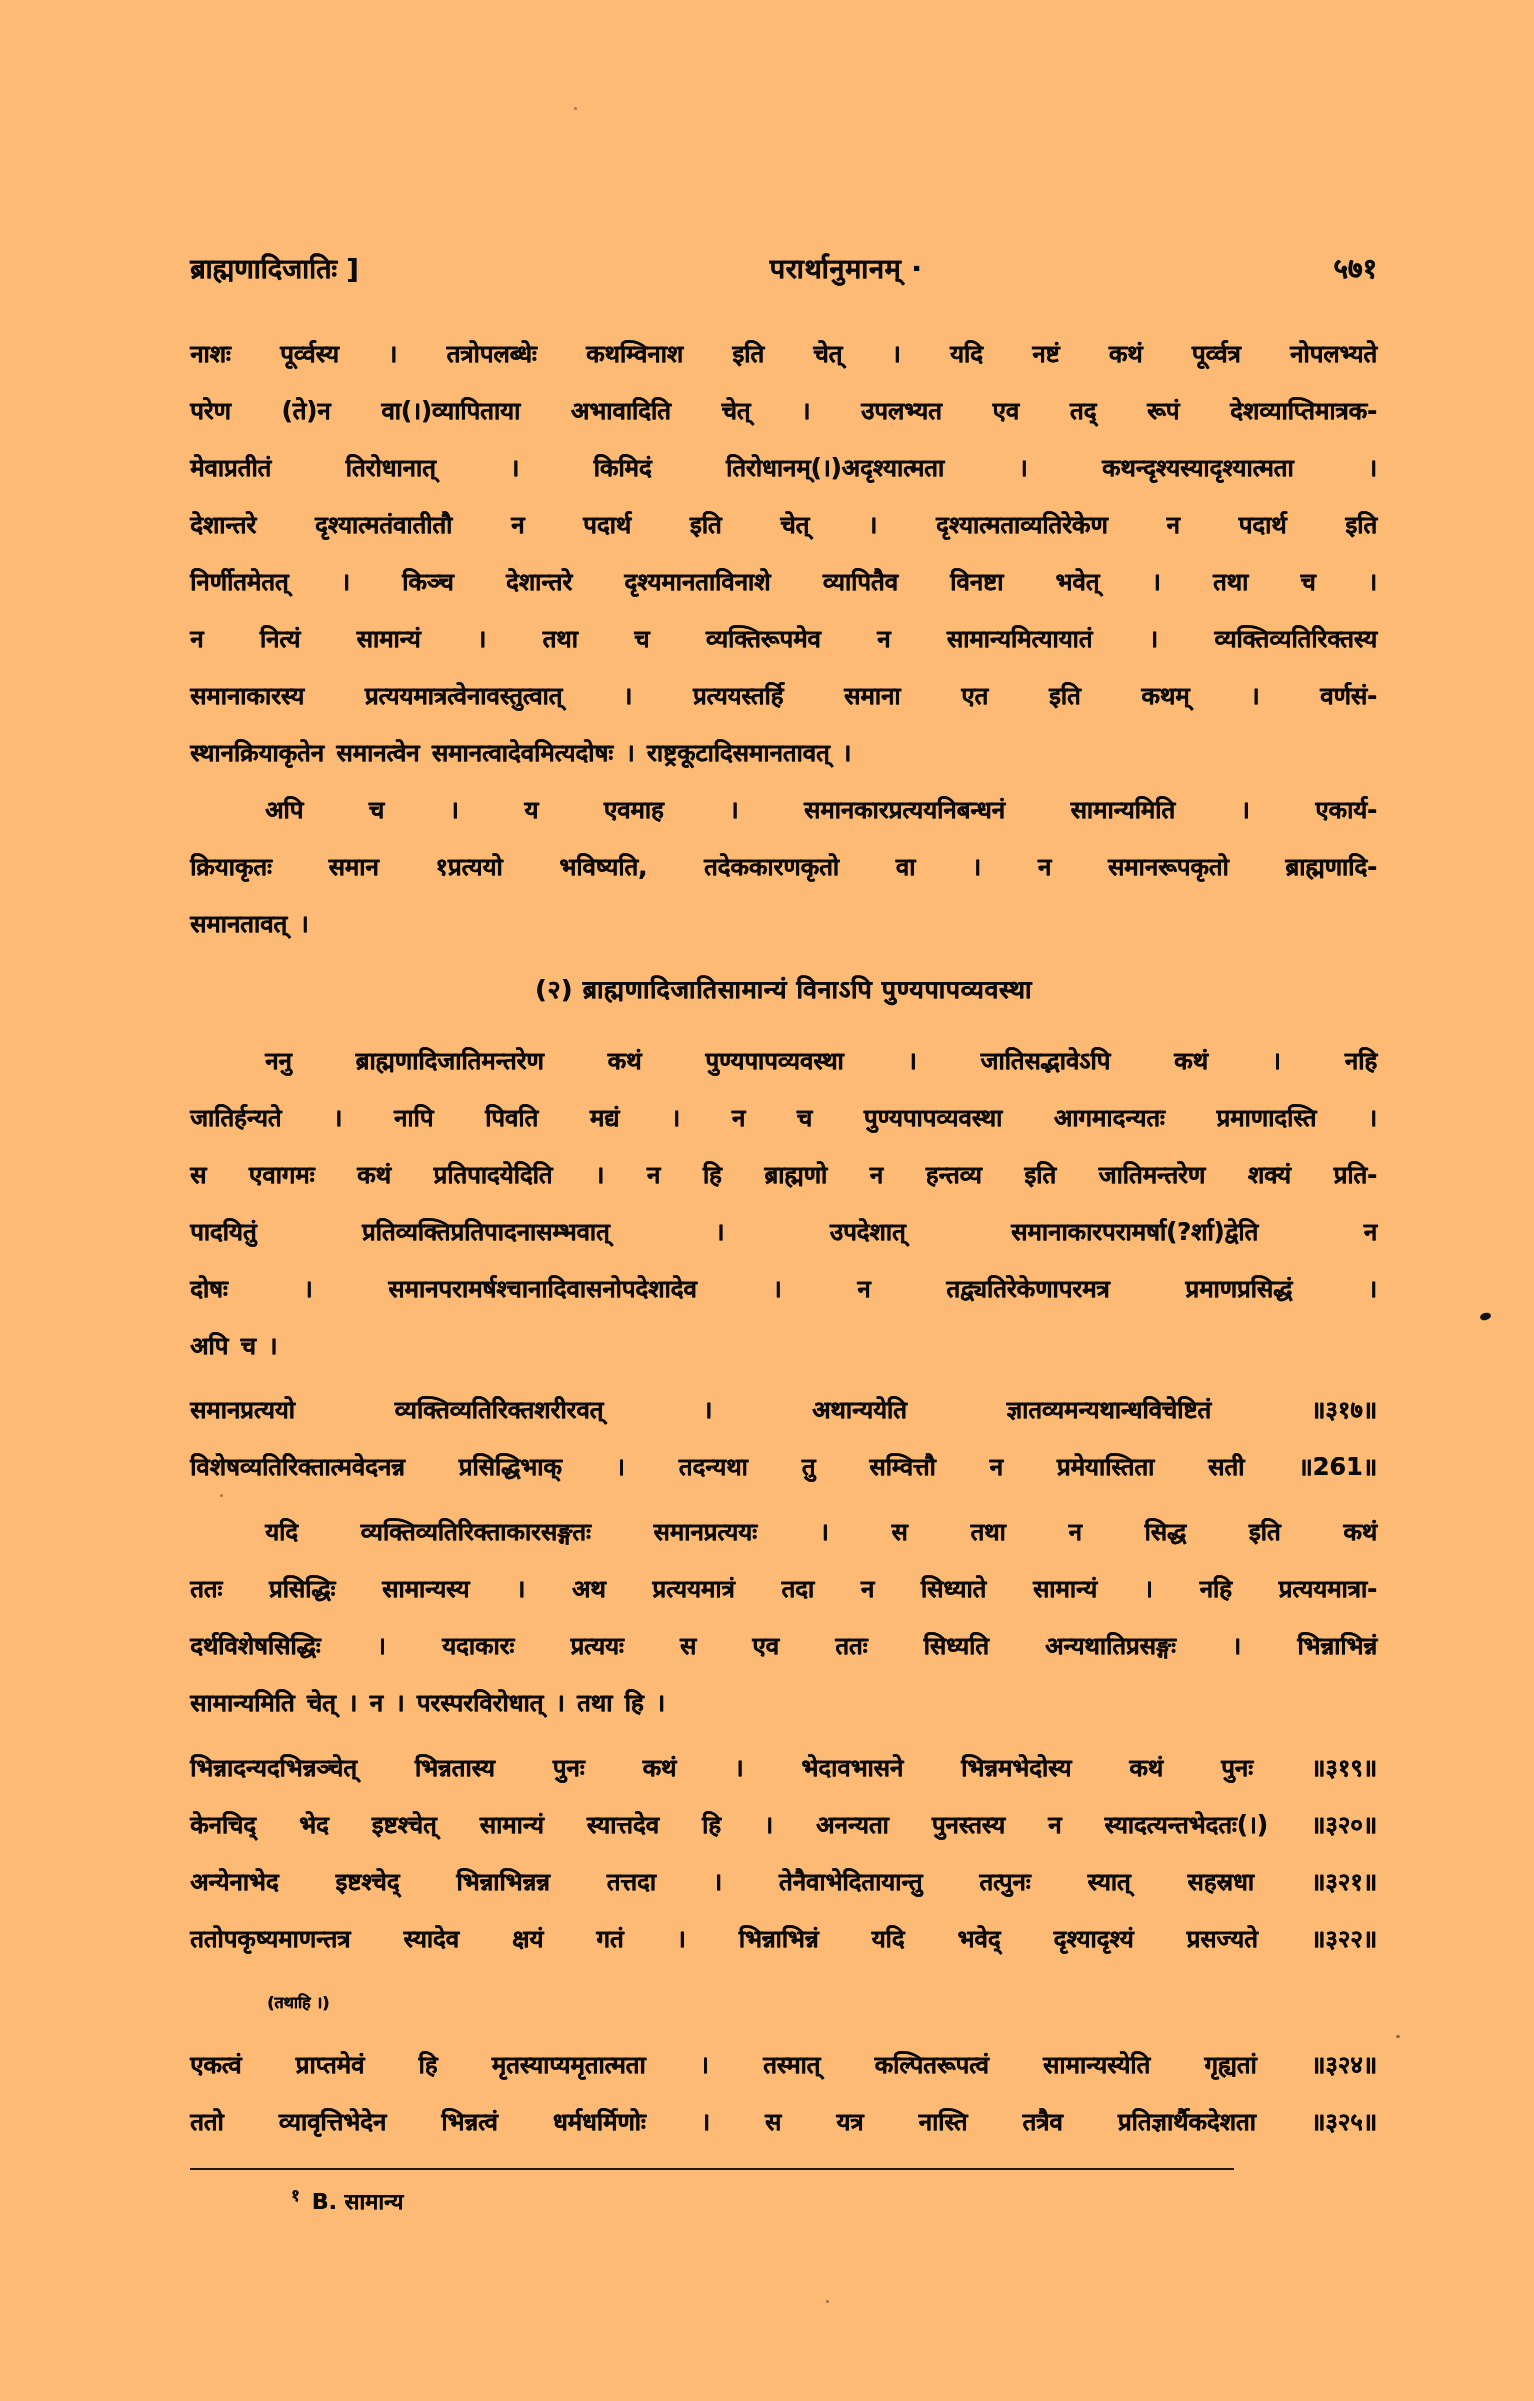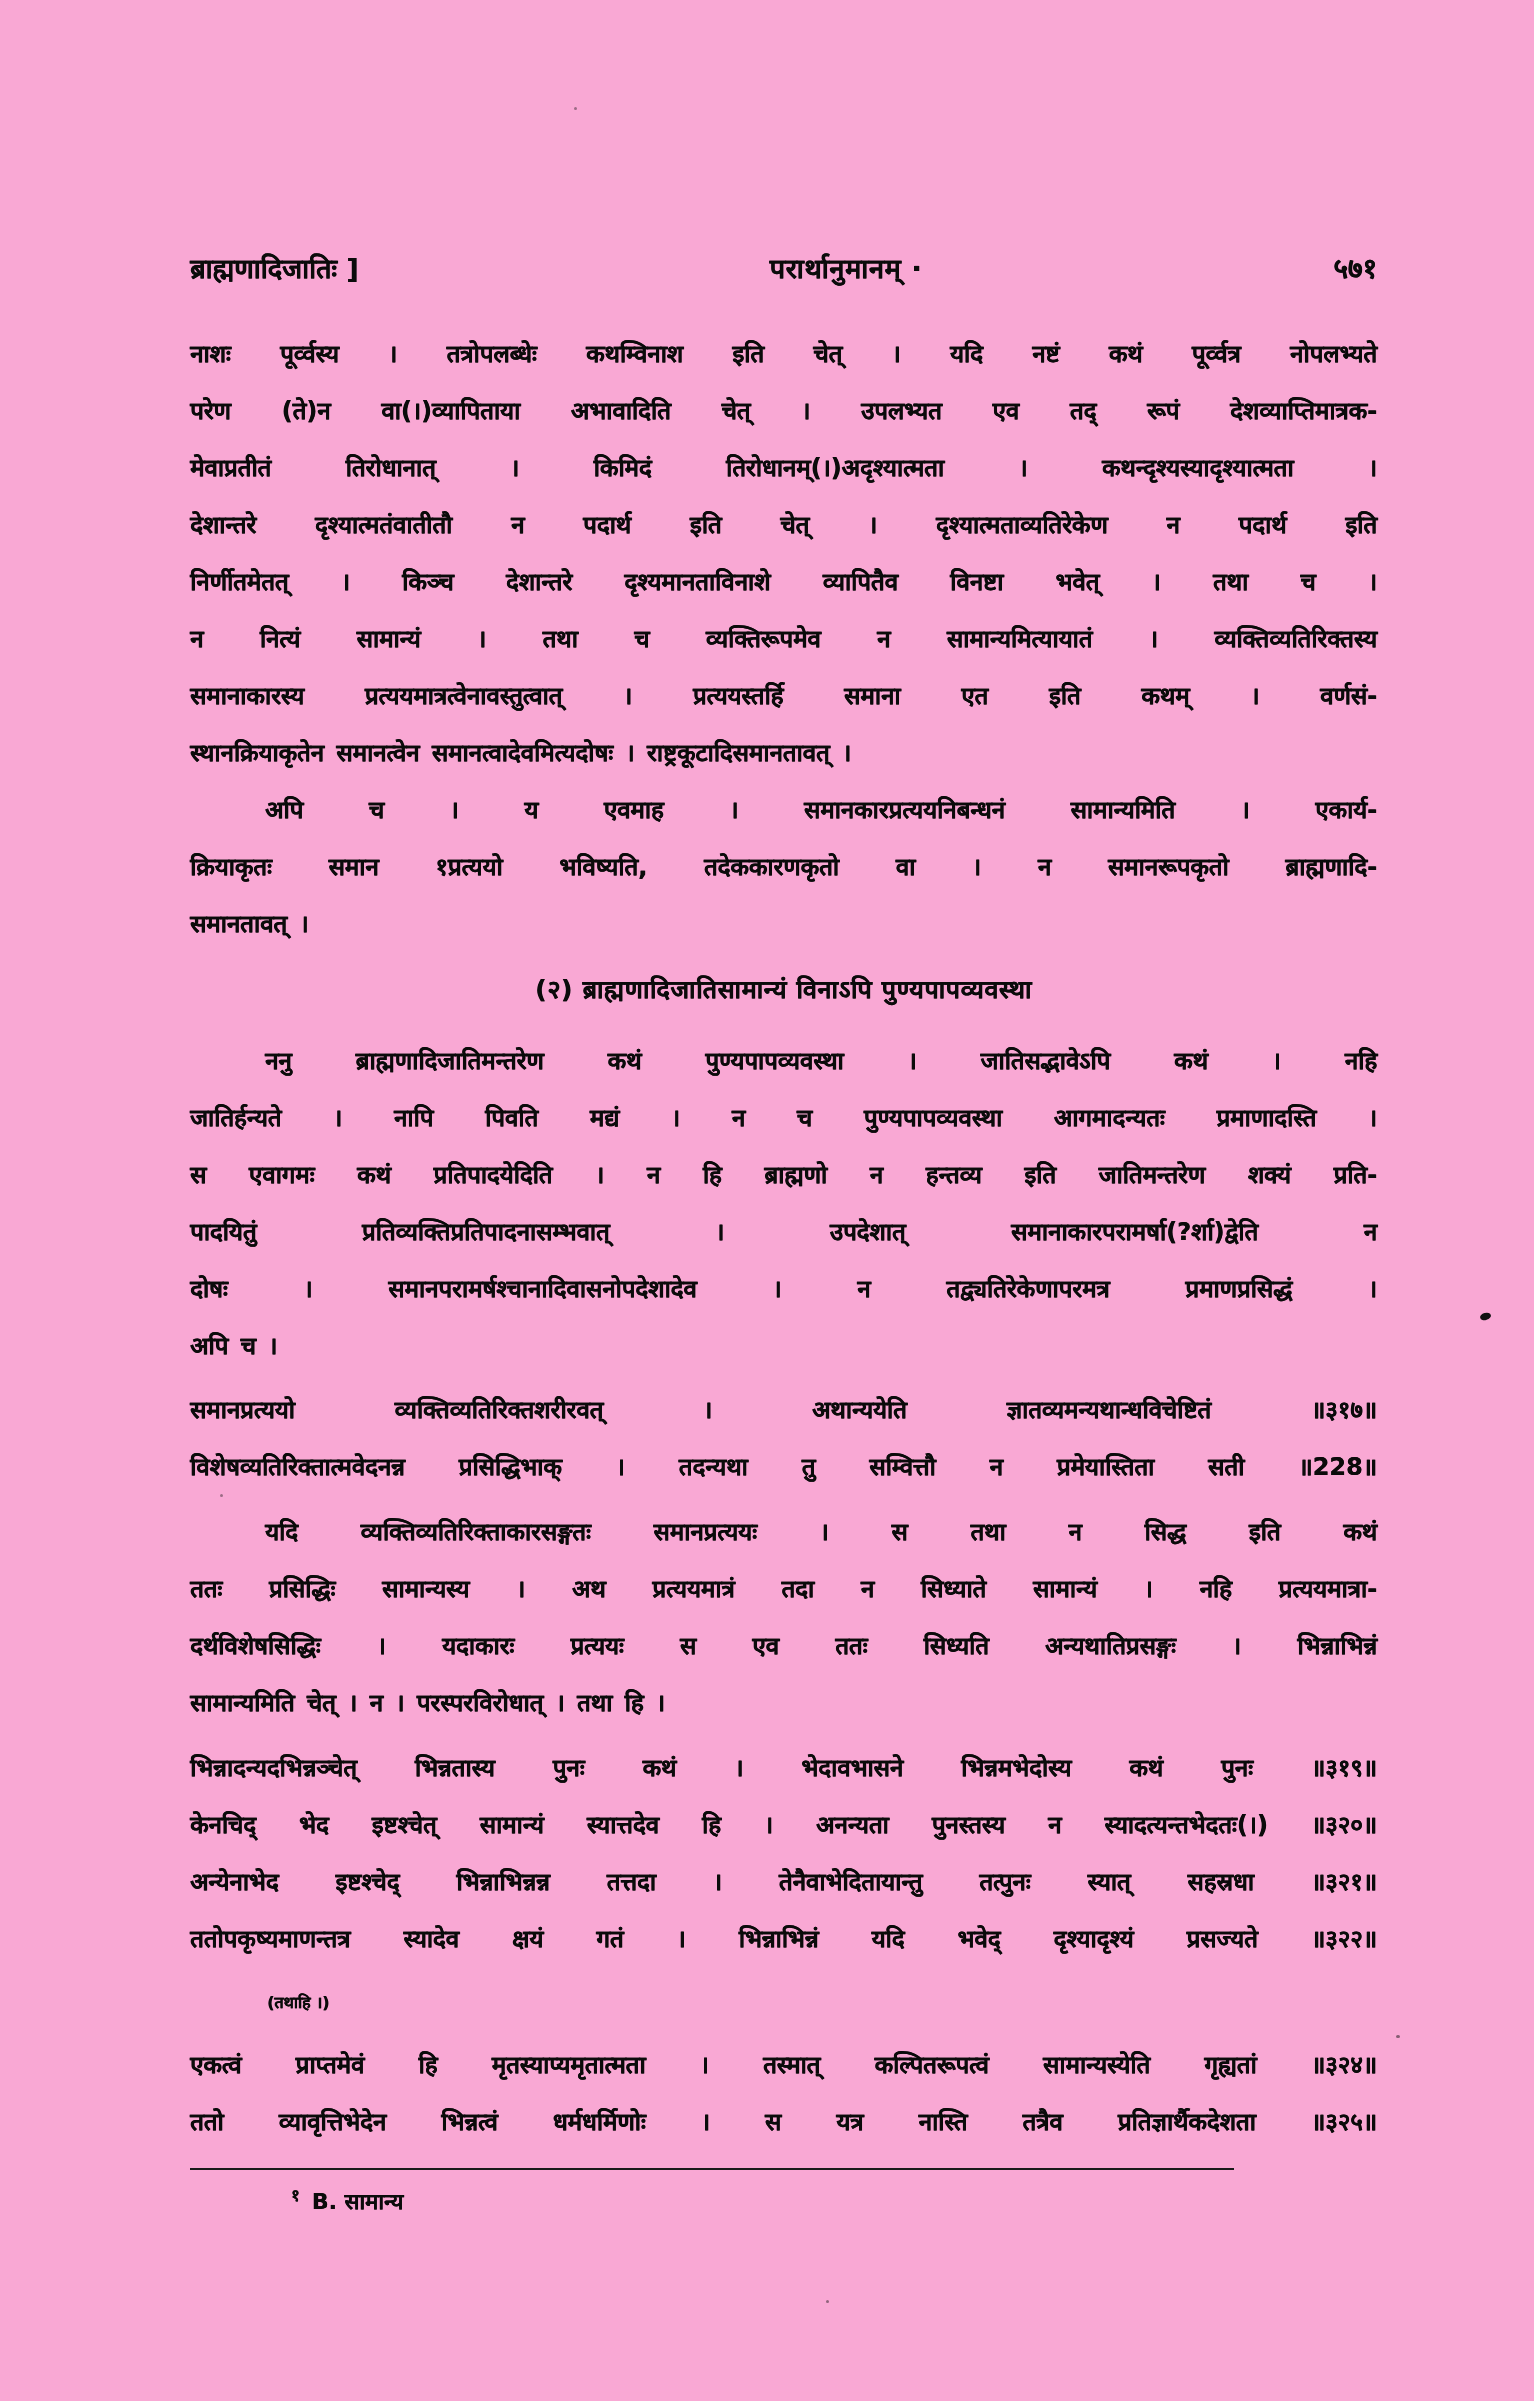--- a/index.html
+++ b/index.html
@@ -1,19 +1,19 @@
 <!DOCTYPE html>
 <html style="font-size:10.7px"><head>
 <meta charset="utf-8">
 <style>
   html,body{margin:0;padding:0;background:#e8e8e8;}
   .page{
     position:relative;
     width:1534px;height:2401px;
-    background:#f9a8d4;
+    background:#fdba74;
     font-family:"DejaVu Sans","Liberation Sans",sans-serif;
     color:#0b0b0b;
     overflow:hidden;
   }
   .content{
     position:absolute;
     left:190px;top:248px;
     width:1187px;
   }
   
@@ -116,21 +116,21 @@
       <div class="line fill indent">ननु ब्राह्मणादिजातिमन्तरेण कथं पुण्यपापव्यवस्था । जातिसद्भावेऽपि कथं । नहि</div>
       <div class="line fill">जातिर्हन्यते । नापि पिवति मद्यं । न च पुण्यपापव्यवस्था आगमादन्यतः प्रमाणादस्ति ।</div>
       <div class="line fill">स एवागमः कथं प्रतिपादयेदिति । न हि ब्राह्मणो न हन्तव्य इति जातिमन्तरेण शक्यं प्रति-</div>
       <div class="line fill">पादयितुं प्रतिव्यक्तिप्रतिपादनासम्भवात् । उपदेशात् समानाकारपरामर्षा(?र्शा)द्वेति न</div>
       <div class="line fill">दोषः । समानपरामर्षश्चानादिवासनोपदेशादेव । न तद्व्यतिरेकेणापरमत्र प्रमाणप्रसिद्धं ।</div>
       <div class="line">अपि च ।</div>
     </div>
 
     <div class="para vblock">
       <div class="line fill">समानप्रत्ययो व्यक्तिव्यतिरिक्तशरीरवत् । अथान्ययेति ज्ञातव्यमन्यथान्धविचेष्टितं ॥३१७॥</div>
-      <div class="line fill">विशेषव्यतिरिक्तात्मवेदनन्न प्रसिद्धिभाक् । तदन्यथा तु सम्वित्तौ न प्रमेयास्तिता सती ॥228॥</div>
+      <div class="line fill">विशेषव्यतिरिक्तात्मवेदनन्न प्रसिद्धिभाक् । तदन्यथा तु सम्वित्तौ न प्रमेयास्तिता सती ॥261॥</div>
     </div>
 
     <div class="para b5">
       <div class="line fill indent">यदि व्यक्तिव्यतिरिक्ताकारसङ्गतः समानप्रत्ययः । स तथा न सिद्ध इति कथं</div>
       <div class="line fill">ततः प्रसिद्धिः सामान्यस्य । अथ प्रत्ययमात्रं तदा न सिध्याते सामान्यं । नहि प्रत्ययमात्रा-</div>
       <div class="line fill">दर्थविशेषसिद्धिः । यदाकारः प्रत्ययः स एव ततः सिध्यति अन्यथातिप्रसङ्गः । भिन्नाभिन्नं</div>
       <div class="line">सामान्यमिति चेत् । न । परस्परविरोधात् । तथा हि ।</div>
     </div>
 
     <div class="para b6">

